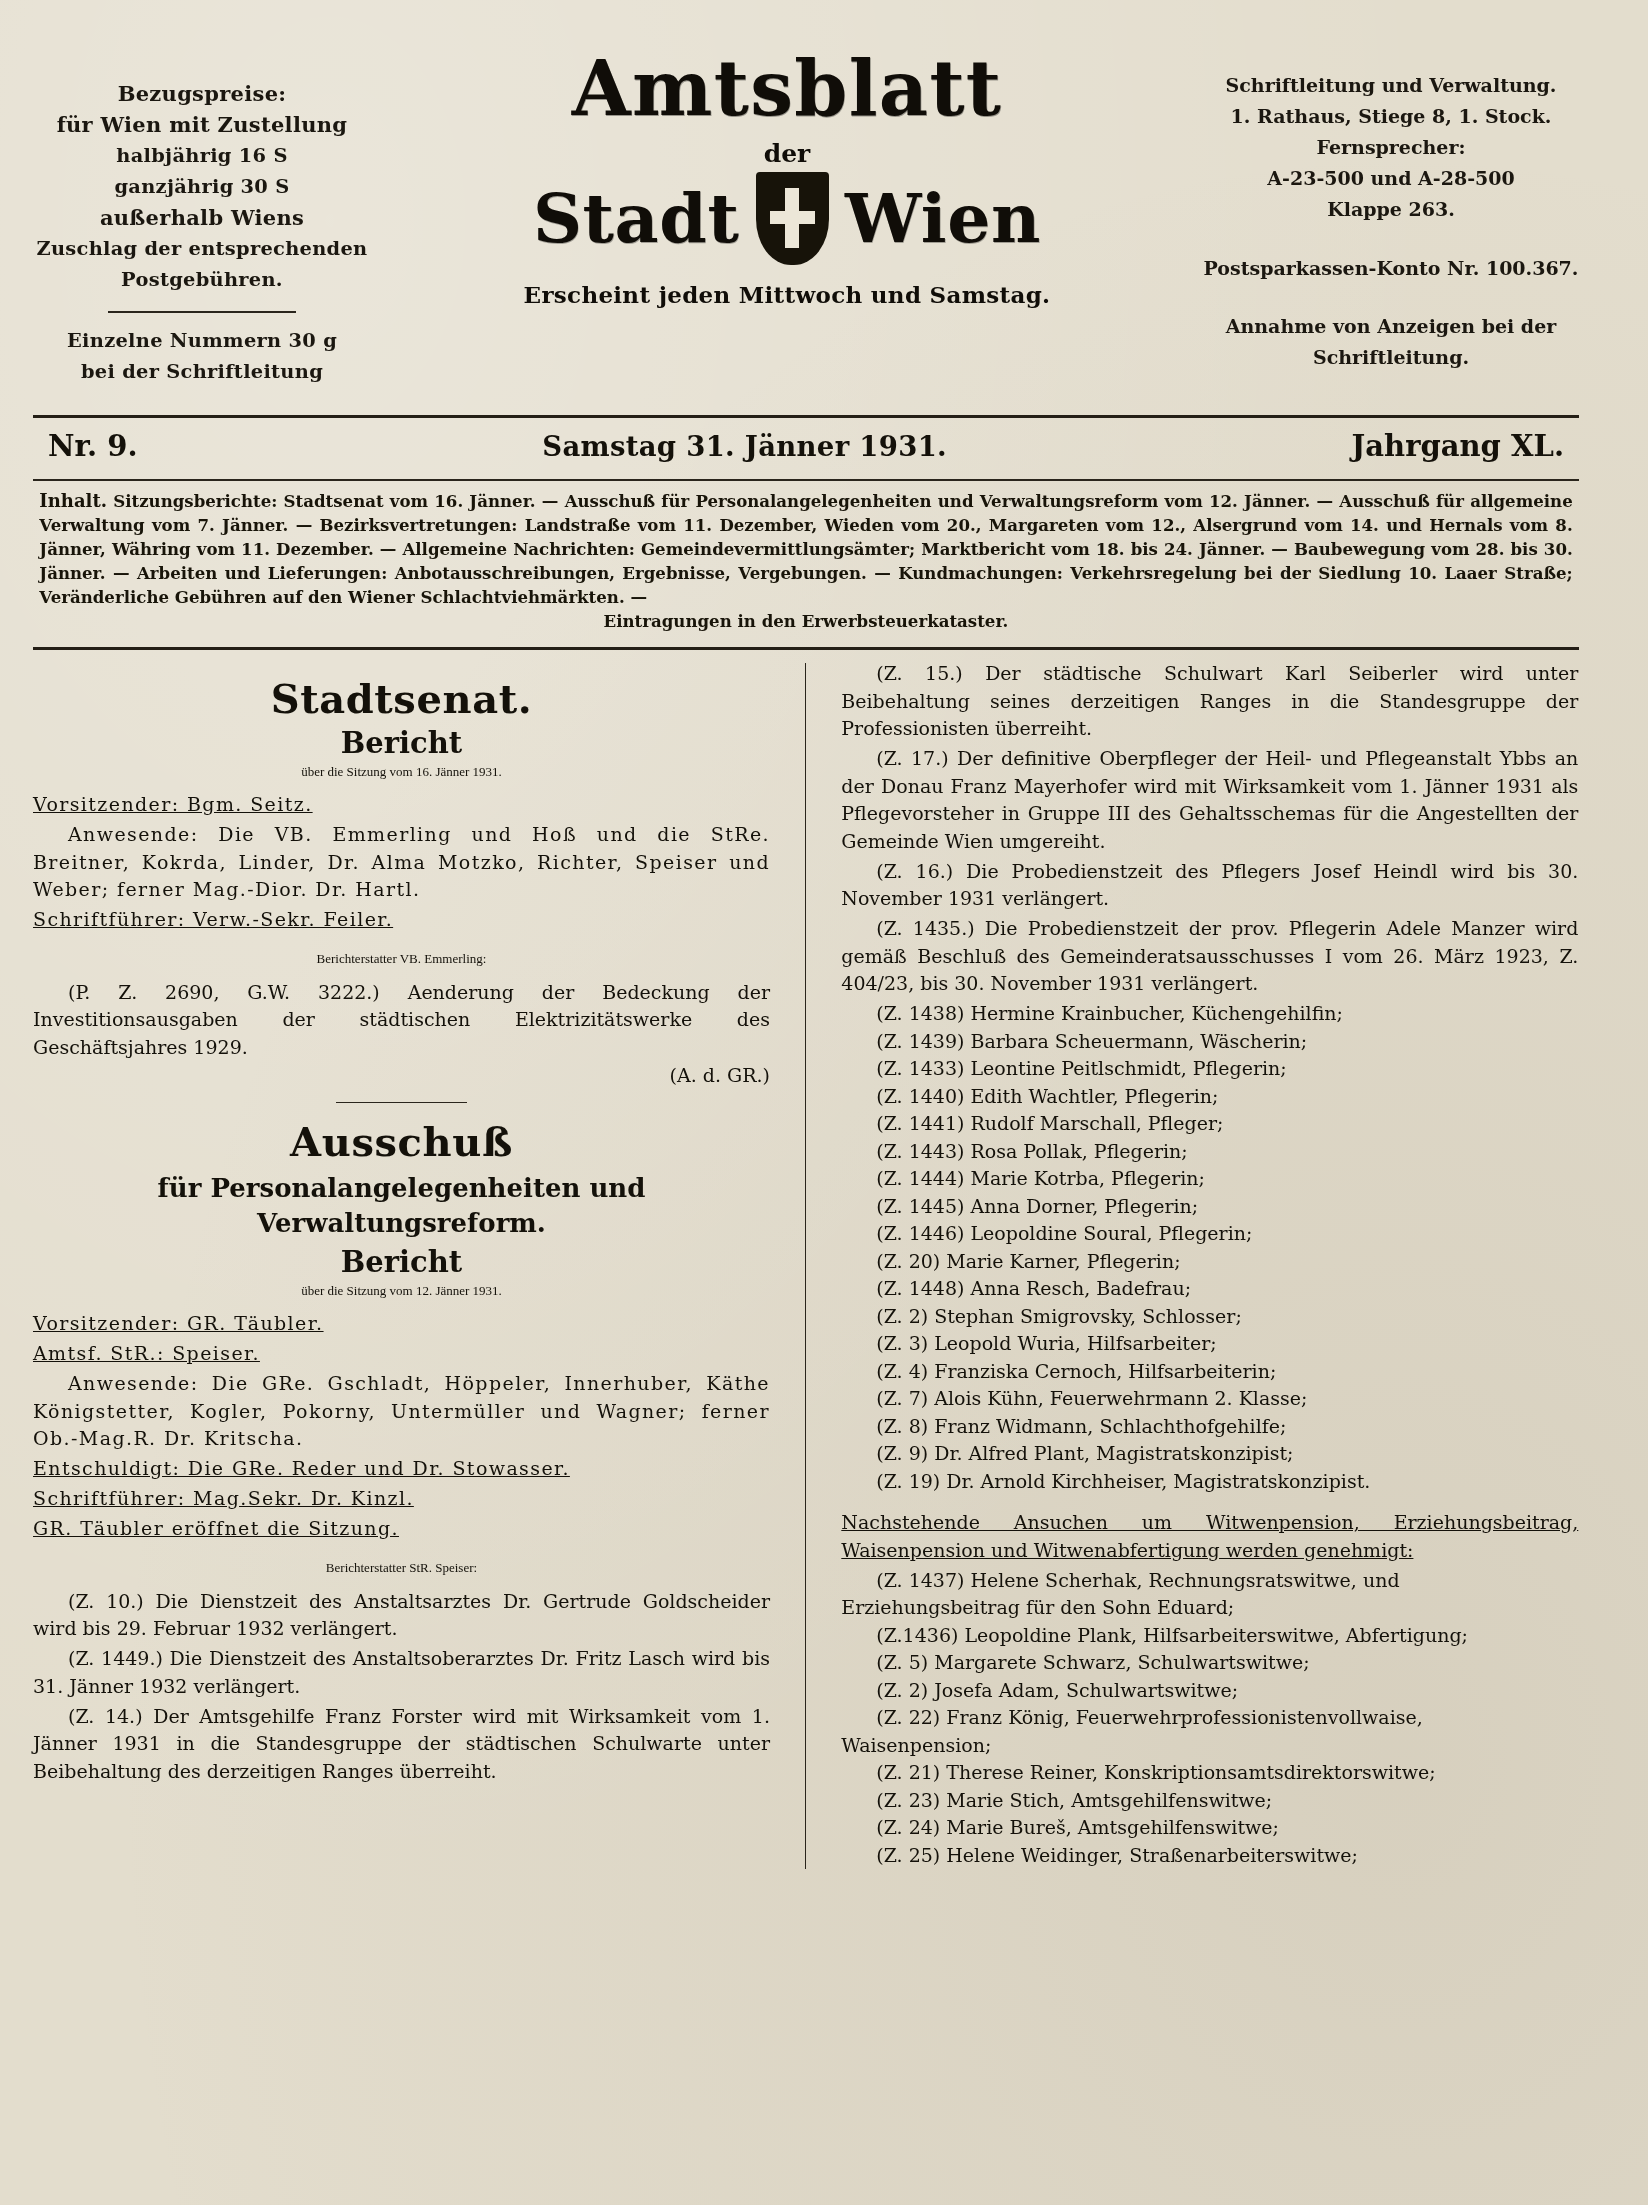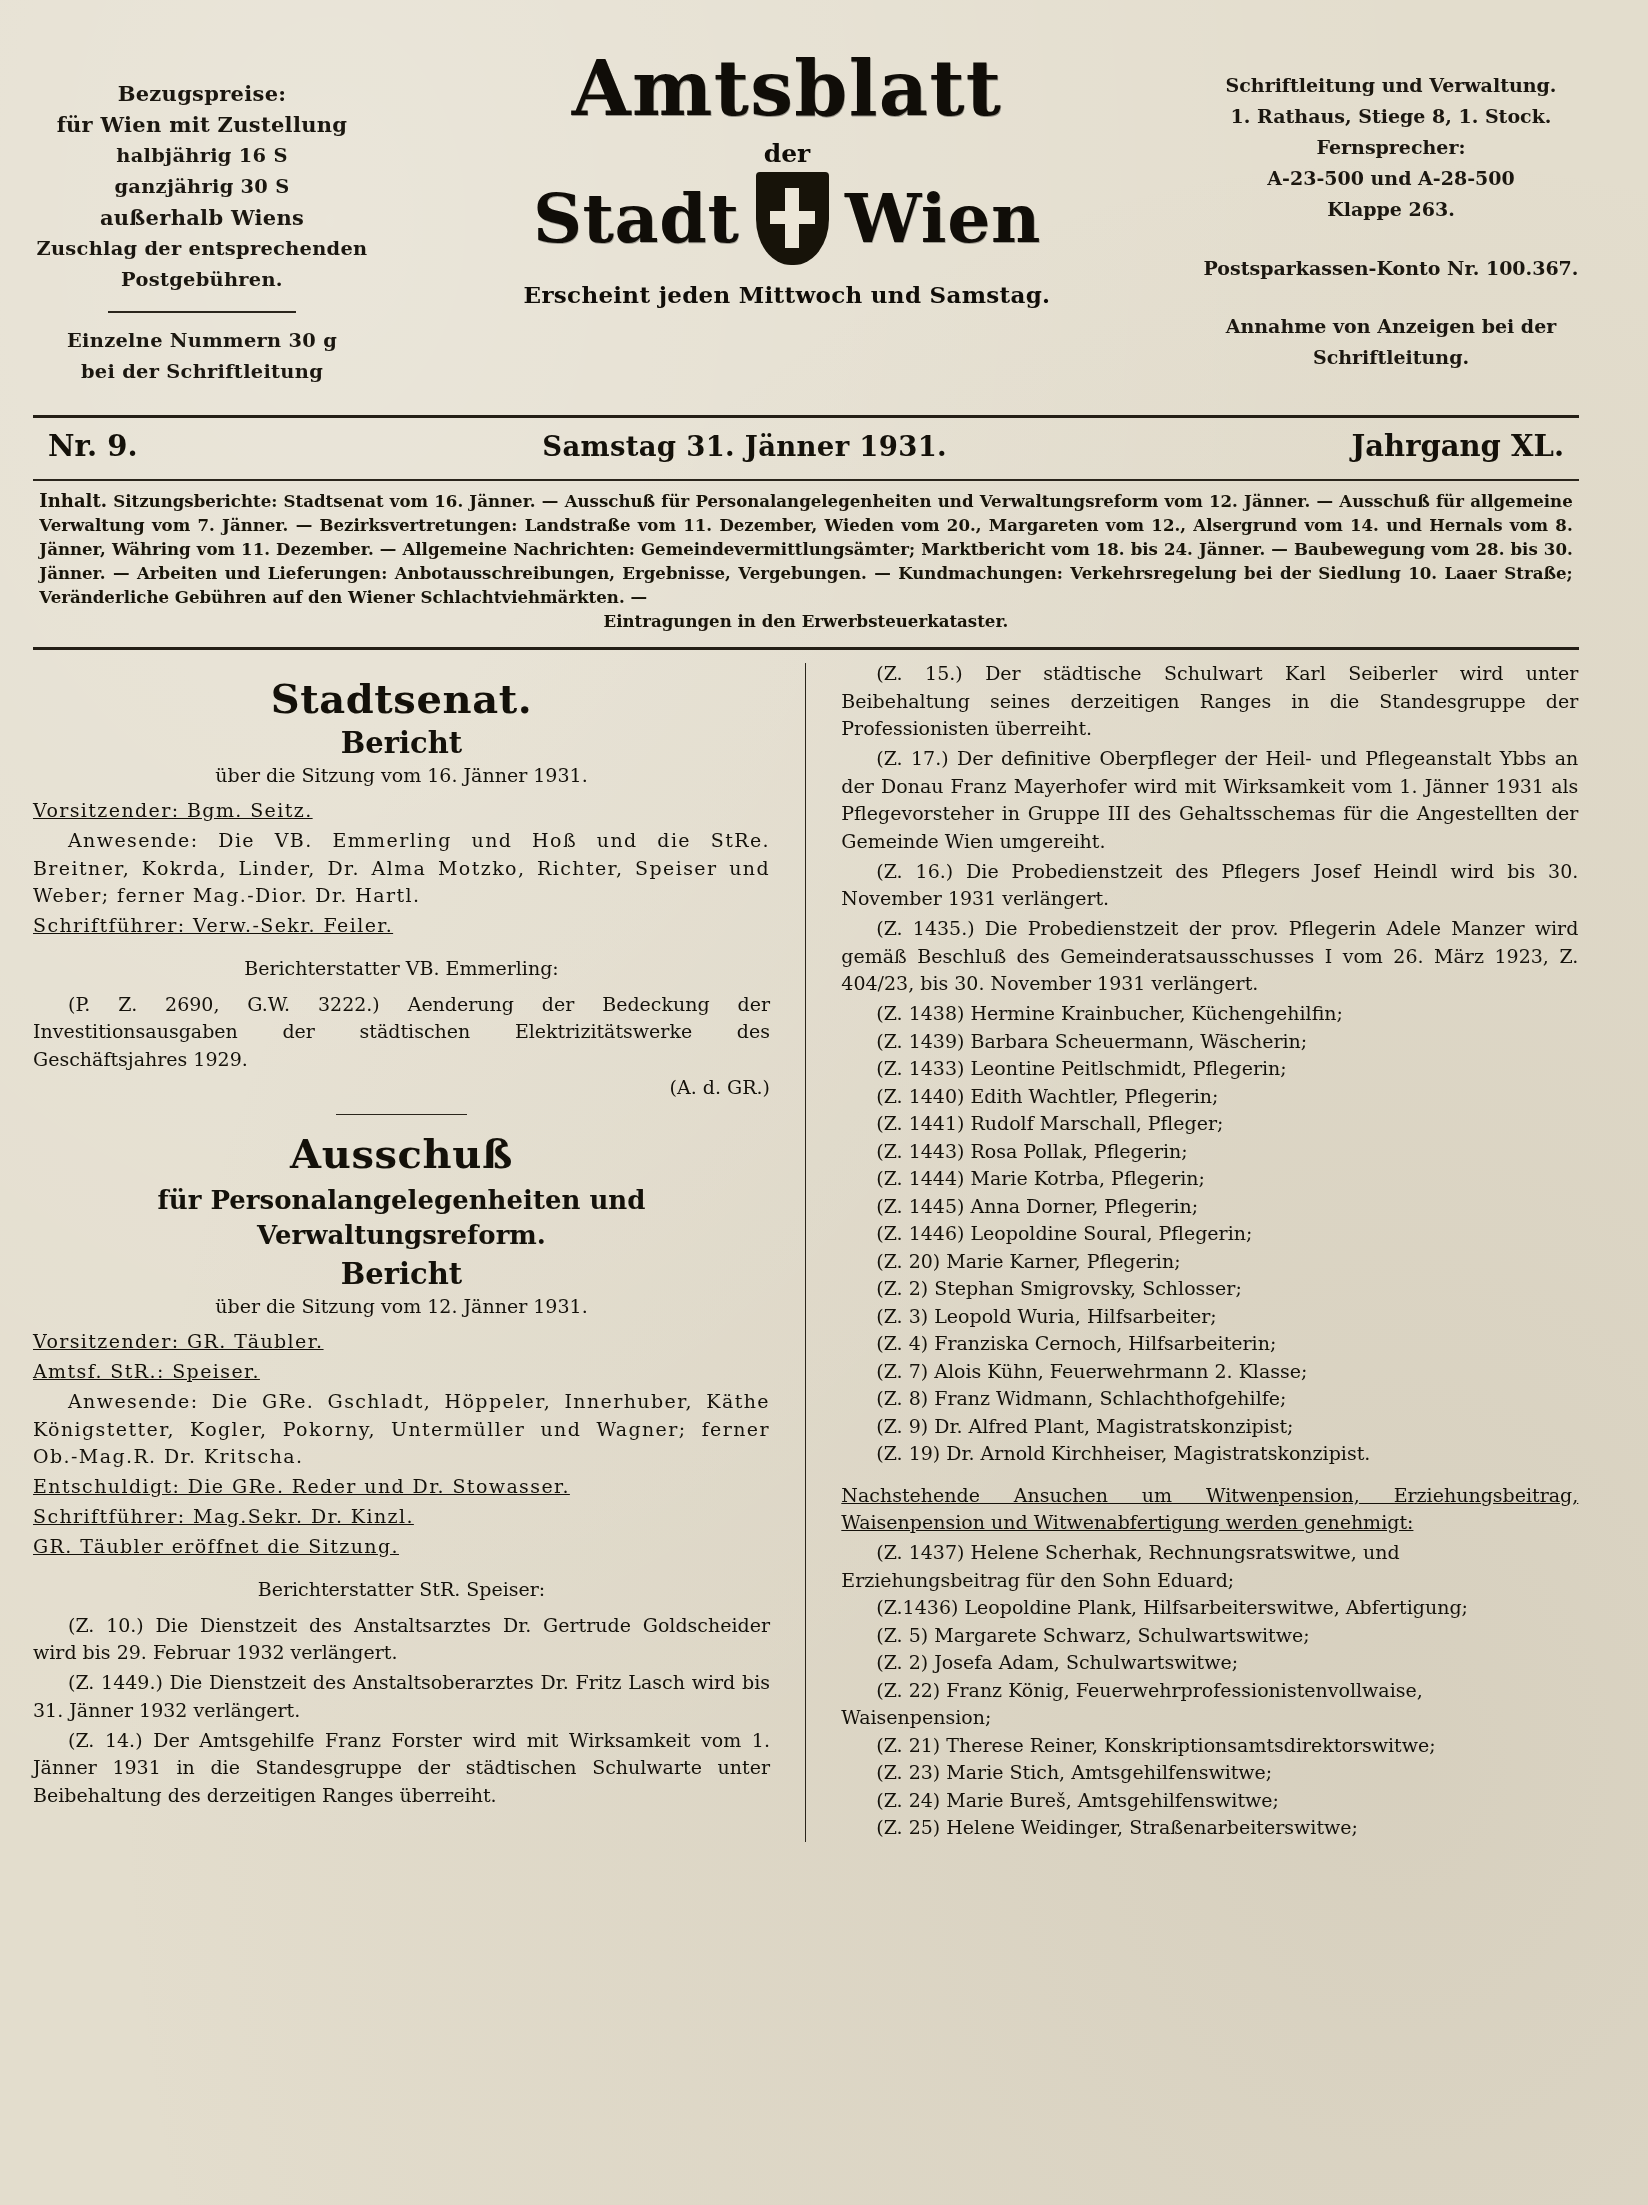--- a/index.html
+++ b/index.html
@@ -199,22 +199,23 @@
   }
   h3.sec {
     text-align: center;
     font-size: 26px;
     font-weight: bold;
     margin: 6.3px 0 3.8px 0;
     line-height: 35px;
   }
   p.center {
     text-align: center;
-    font-size: 19px;
+    font-size: 13px;
     margin: 3.8px 0 11.3px 0;
+    font-family: Liberation Serif, serif;
   }
   p.body {
     font-size: 19px;
     line-height: 27.5px;
     margin: 0 0 2.5px 0;
     text-align: justify;
     text-indent: 35px;
   }
   p.body.noind { text-indent: 0; text-decoration: underline; }
   p.body.sp { letter-spacing: 1.4px; }
@@ -344,20 +345,21 @@
         <p class="list">(Z. 1438) Hermine Krainbucher, Küchengehilfin;</p>
         <p class="list">(Z. 1439) Barbara Scheuermann, Wäscherin;</p>
         <p class="list">(Z. 1433) Leontine Peitlschmidt, Pflegerin;</p>
         <p class="list">(Z. 1440) Edith Wachtler, Pflegerin;</p>
         <p class="list">(Z. 1441) Rudolf Marschall, Pfleger;</p>
         <p class="list">(Z. 1443) Rosa Pollak, Pflegerin;</p>
         <p class="list">(Z. 1444) Marie Kotrba, Pflegerin;</p>
         <p class="list">(Z. 1445) Anna Dorner, Pflegerin;</p>
         <p class="list">(Z. 1446) Leopoldine Soural, Pflegerin;</p>
         <p class="list">(Z. 20) Marie Karner, Pflegerin;</p>
+        <p class="list">(Z. 1448) Anna Resch, Badefrau;</p>
         <p class="list">(Z. 2) Stephan Smigrovsky, Schlosser;</p>
         <p class="list">(Z. 3) Leopold Wuria, Hilfsarbeiter;</p>
         <p class="list">(Z. 4) Franziska Cernoch, Hilfsarbeiterin;</p>
         <p class="list">(Z. 7) Alois Kühn, Feuerwehrmann 2. Klasse;</p>
         <p class="list">(Z. 8) Franz Widmann, Schlachthofgehilfe;</p>
         <p class="list">(Z. 9) Dr. Alfred Plant, Magistratskonzipist;</p>
         <p class="list">(Z. 19) Dr. Arnold Kirchheiser, Magistratskonzipist.</p>
 
         <p class="body noind" style="margin-top:13.8px">Nachstehende Ansuchen um Witwenpension, Erziehungsbeitrag, Waisenpension und Witwenabfertigung werden genehmigt:</p>
 

